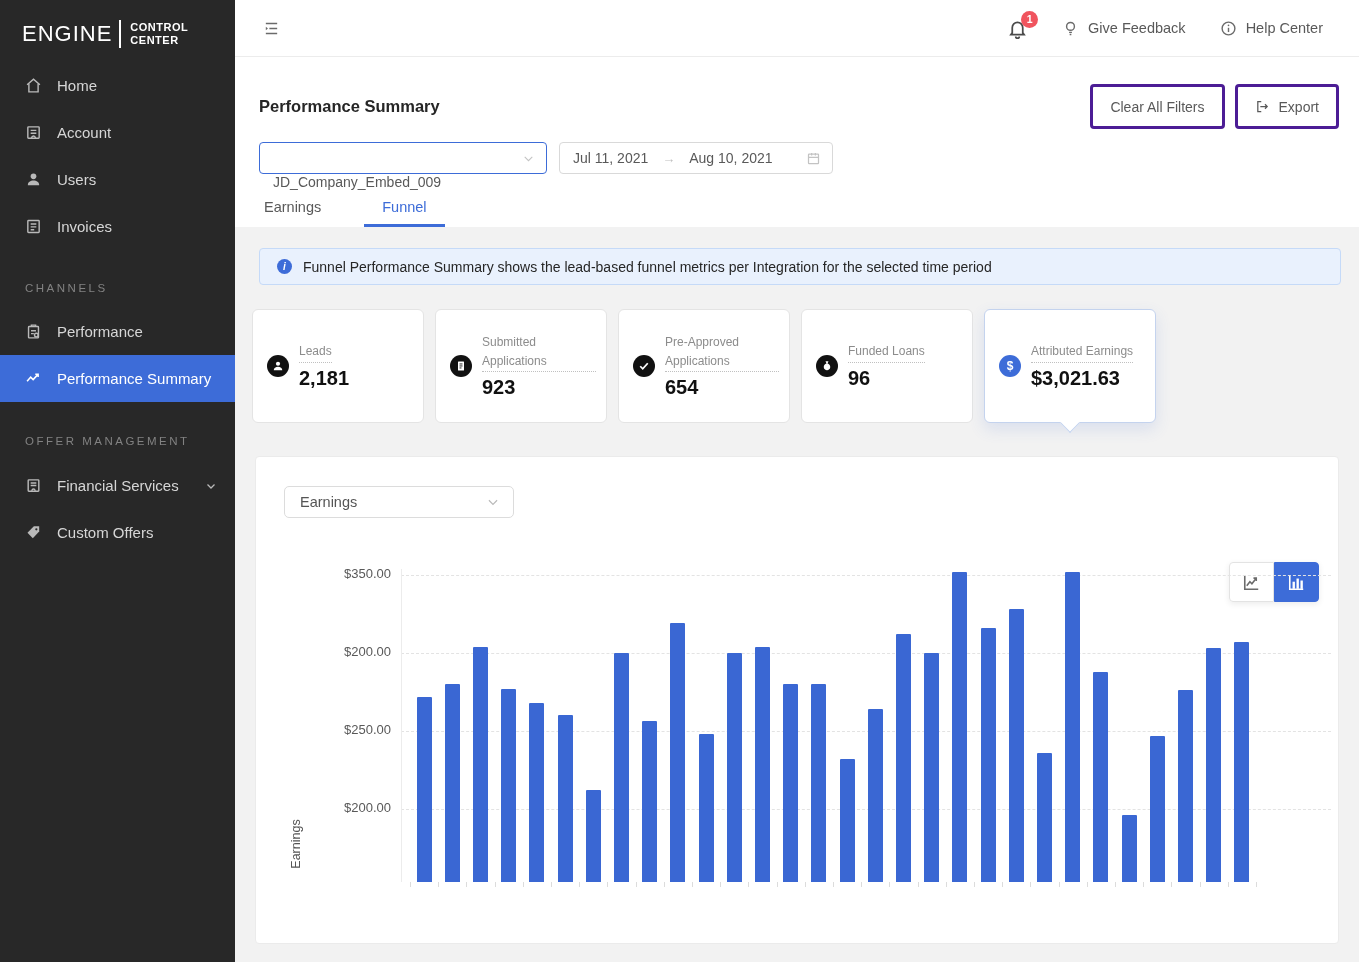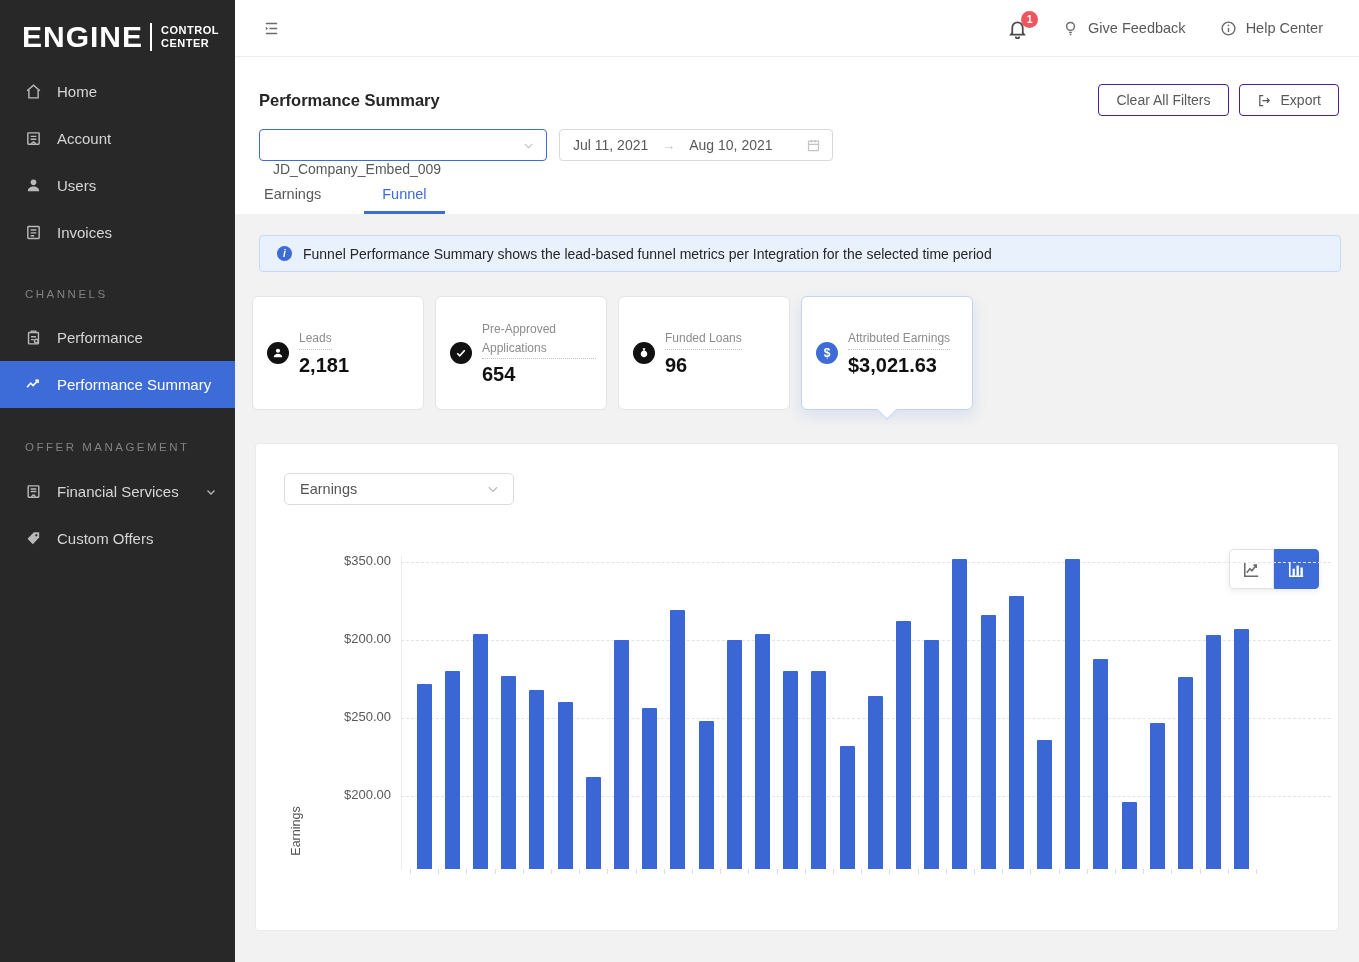--- a/index.html
+++ b/index.html
@@ -3,21 +3,21 @@
 <meta charset="utf-8">
 <style>
   * { margin:0; padding:0; box-sizing:border-box; }
   html,body { width:1359px; height:962px; overflow:hidden; background:#fff;
     font-family:"Liberation Sans","DejaVu Sans",sans-serif; }
   .app { position:relative; width:1359px; height:962px; }
 
   
   .sidebar { position:absolute; left:0; top:0; width:235px; height:962px; background:#282828; }
   .logo { display:flex; align-items:center; padding:20px 0 0 22px; }
-  .logo-brand { color:#fff; font-size:30px; font-weight:700; letter-spacing:1px; }
+  .logo-brand { color:#fff; font-size:22px; font-weight:400; letter-spacing:1px; }
   .logo-divider { width:2px; height:28px; background:#fff; margin:0 9px 0 7px; }
   .logo-suffix { color:#fff; font-size:11px; font-weight:800; line-height:1.2; letter-spacing:.5px; }
   .nav { margin-top:14px; }
   .nav-item { display:flex; align-items:center; height:47px; padding-left:25px; cursor:pointer; }
   .nav-item .nicon { width:17px; height:17px; margin-right:15px; color:#b9b9b9; flex:none; display:flex; }
   .nav-item .nlabel { color:#d6d6d6; font-size:15px; }
   .nav-item.active { background:#3d6cd8; }
   .nav-item.active .nlabel { color:#fff; }
   .nav-item.active .nicon { color:#fff; }
   .nav-section { color:#828282; font-size:11.5px; letter-spacing:2.5px; padding-left:25px; height:20px; }
@@ -40,22 +40,22 @@
     font-weight:600; display:flex; align-items:center; justify-content:center; }
   .account-name { color:#595959; font-size:13.5px; }
   .scroll-corner { position:absolute; right:0; top:57px; width:14px; height:18px; background:#f2f2f2; }
 
   
   .main { position:absolute; left:235px; top:57px; width:1124px; height:905px; background:#fff;
     display:flex; flex-direction:column; }
   .page-head { display:flex; justify-content:space-between; align-items:center; padding:27px 20px 0 24px; }
   .page-title { font-size:16.5px; font-weight:700; color:#262626; }
   .head-actions { display:flex; gap:10px; }
-  .btn { display:flex; align-items:center; gap:9px; height:32px; padding:0 17px; background:#fff;
-    border:1px solid #4c1d95; border-radius:4px; color:#595959; font-size:14px; cursor:pointer; }
+  .btn { display:flex; align-items:center; gap:9px; height:45px; padding:0 17px; background:#fff;
+    border:3px solid #4c1d95; border-radius:4px; color:#595959; font-size:14px; cursor:pointer; }
   .btn .bicon { display:flex; color:#595959; }
 
   .filters { display:flex; gap:12px; padding:13px 24px 0; }
   .select-box { display:flex; align-items:center; justify-content:space-between; width:288px; height:32px;
     border:1px solid #3d6cd8; border-radius:4px; padding:0 11px 0 13px; cursor:pointer; }
   .select-box .sel-text { font-size:14px; color:#595959;margin-top:48px; }
   .select-box .chev { color:#c3c3c3; display:flex; }
   .date-box { display:flex; align-items:center; width:274px; height:32px; border:1px solid #d9d9d9;
     border-radius:4px; padding:0 11px 0 13px; cursor:pointer; }
   .date-box .dtext { font-size:14px; color:#595959; }
@@ -310,20 +310,34 @@
         <div class="card">
           <span class="card-icon">
             <svg width="12" height="12" viewBox="0 0 24 24" fill="#fff">
                 <circle cx="12" cy="7.5" r="4.2"></circle>
                 <path d="M3.5 20.5c0-4.6 3.8-7 8.5-7s8.5 2.4 8.5 7z"></path>
               </svg>
           </span>
           <span class="card-col">
             <span class="card-label">Leads</span>
             <span class="card-value">2,181</span>
+          </span>
+        </div>
+        <div class="card">
+          <span class="card-icon">
+            <svg width="12" height="12" viewBox="0 0 24 24">
+                <rect x="6" y="3" width="12" height="18" rx="1" fill="#fff"></rect>
+                <rect x="9" y="7" width="6" height="1.8" fill="#111"></rect>
+                <rect x="9" y="11" width="6" height="1.8" fill="#111"></rect>
+                <rect x="9" y="15" width="4" height="1.8" fill="#111"></rect>
+              </svg>
+          </span>
+          <span class="card-col">
+            <span class="card-label">Submitted Applications</span>
+            <span class="card-value">923</span>
           </span>
         </div>
         <div class="card">
           <span class="card-icon">
             <svg width="12" height="12" viewBox="0 0 24 24" fill="none" stroke="#fff" stroke-width="3.5">
                 <path d="M4.5 12.5l5 5L19.5 6.5"></path>
               </svg>
           </span>
           <span class="card-col">
             <span class="card-label">Pre-Approved Applications</span>

